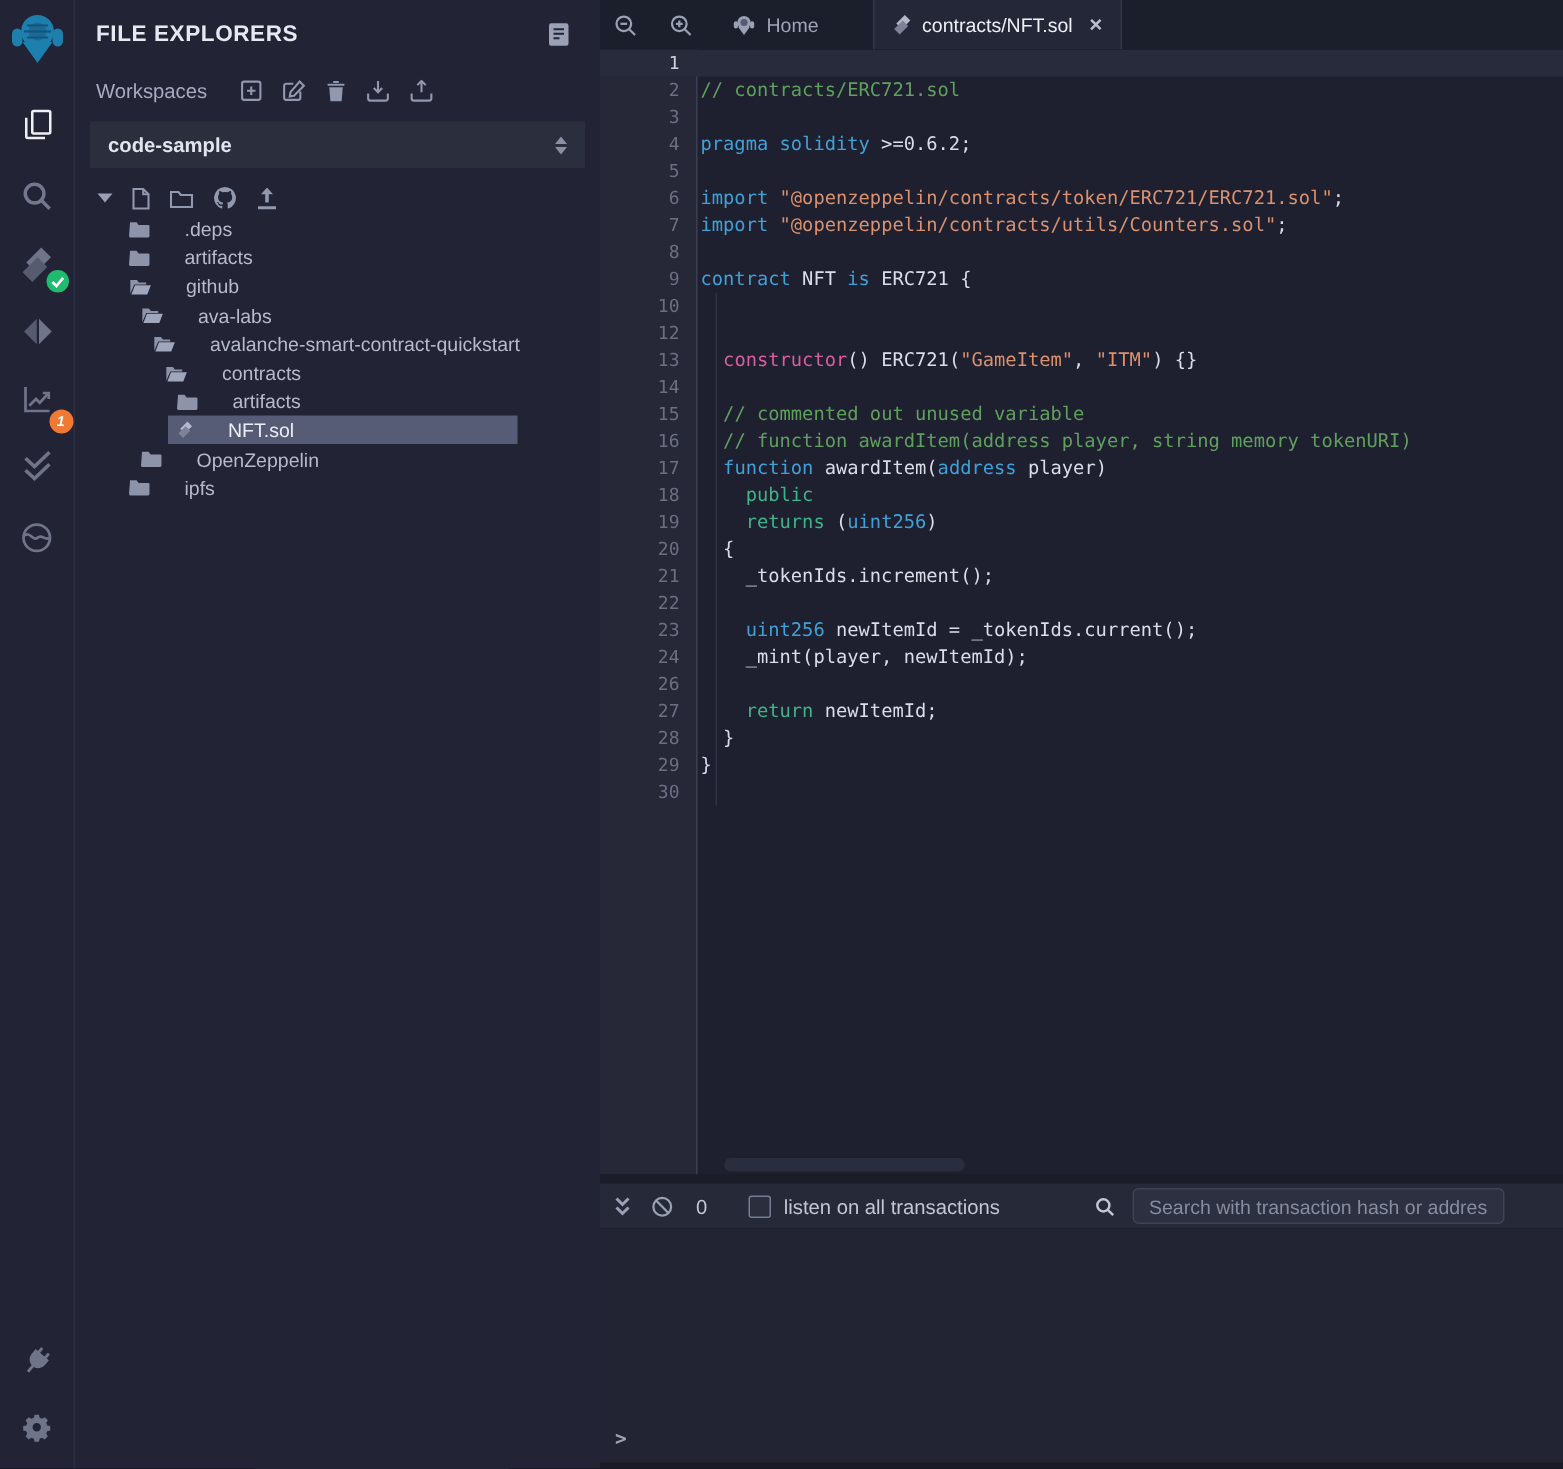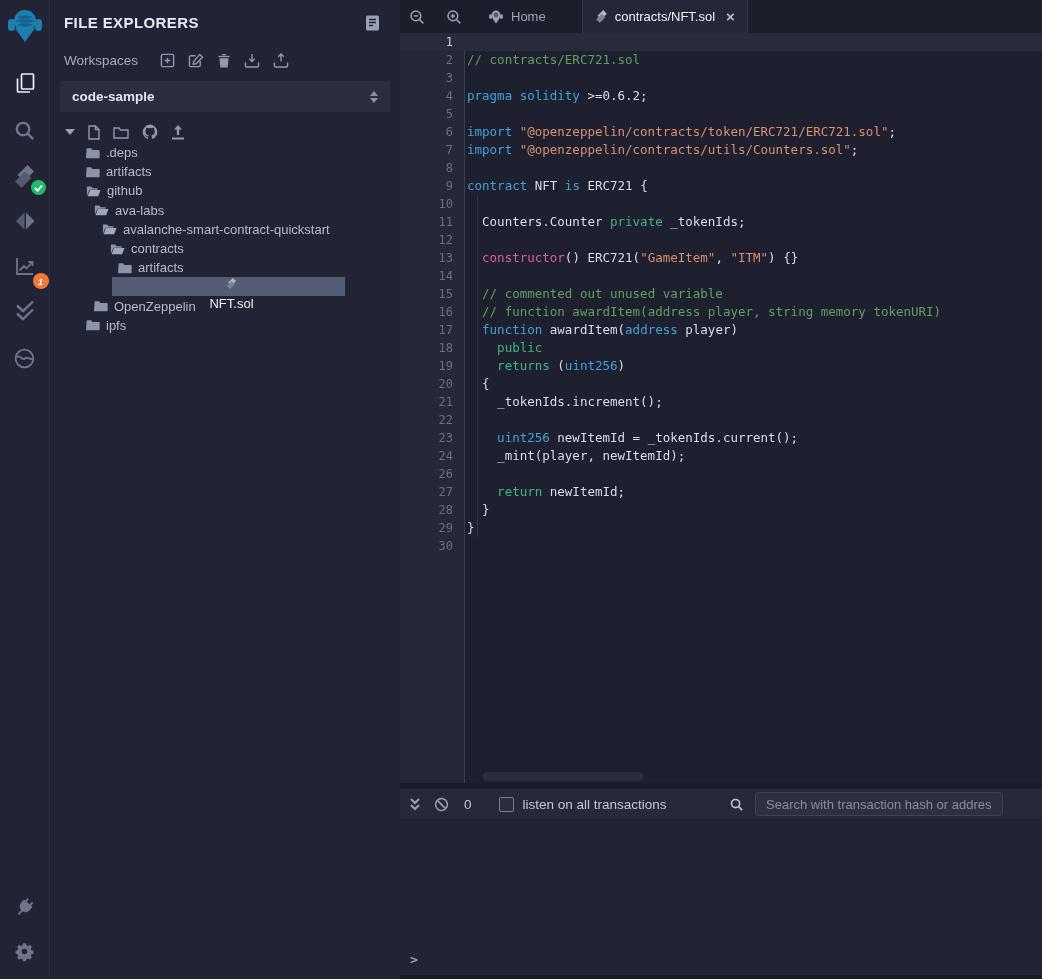--- a/index.html
+++ b/index.html
@@ -33,22 +33,22 @@
   .ws-select .ws-name { font-size:13.5px; font-weight:600; color:#e2e5ee; }
   .sel-arrows { display:flex; flex-direction:column; gap:2px; }
   .sel-arrows i { display:block; width:0; height:0; border-left:4px solid transparent; border-right:4px solid transparent; }
   .sel-arrows .up { border-bottom:5px solid #8a8fa4; }
   .sel-arrows .dn { border-top:5px solid #8a8fa4; }
   .tree-toolbar { display:flex; align-items:center; margin:12px 0 2px 15px; gap:13px; height:16px; }
   .caret-down { width:0; height:0; border-left:5px solid transparent; border-right:5px solid transparent;
                 border-top:6px solid #9ba0b4; cursor:pointer; }
   .tree { margin-top:3px; }
   .tree-row { height:19.2px; display:flex; align-items:center; color:#b6bbcc; font-size:13px; cursor:pointer; white-space:nowrap; }
-  .tree-row .hl { display:inline-flex; align-items:center; gap:6px; height:19px; }
-  .tree-row.selected .hl { background:#565c75; color:#eceef5; margin-left:-6px; padding-left:6px; width:233px;flex-direction:column; }
+  .tree-row .hl { display:inline-flex; align-items:center; gap:23px; height:19px; }
+  .tree-row.selected .hl { background:#565c75; color:#eceef5; margin-left:-6px; padding-left:6px; width:233px; }
   .tree-row svg { flex:0 0 auto; }
 
   
   .mainarea { flex:1; display:flex; flex-direction:column; min-width:0; }
 
   .tabbar { height:33px; flex:0 0 33px; background:#1b1e2b; display:flex; align-items:stretch; }
   .zoombtn { width:18px; align-self:center; margin-left:8px; cursor:pointer; display:flex; }
   .zoombtn + .zoombtn { margin-left:19px; }
   .tab { display:flex; align-items:center; gap:7px; padding:0 12px; color:#9fa4b8; font-size:13px; cursor:pointer; }
   .tab-home { margin-left:13px; }
@@ -432,24 +432,20 @@
             <span class="code-text"></span>
           </div>
           <div class="code-row">
             <div class="ln">9</div>
             <span class="code-text"><span class="tok-k">contract</span><span class="tok-p"> NFT </span><span class="tok-k">is</span><span class="tok-p"> ERC721 {</span></span>
           </div>
           <div class="code-row">
             <div class="ln">10</div>
           </div>
           <div class="code-row">
-            <div class="ln">11</div>
-            <span class="code-text"><span class="tok-p">  Counters.Counter </span><span class="tok-g">private</span><span class="tok-p"> _tokenIds;</span></span>
-          </div>
-          <div class="code-row">
             <div class="ln">12</div>
             <span class="code-text"></span>
           </div>
           <div class="code-row">
             <div class="ln">13</div>
             <span class="code-text"><span class="tok-p">  </span><span class="tok-m">constructor</span><span class="tok-p">() ERC721(</span><span class="tok-s">"GameItem"</span><span class="tok-p">, </span><span class="tok-s">"ITM"</span><span class="tok-p">) {}</span></span>
           </div>
           <div class="code-row">
             <div class="ln">14</div>
             <span class="code-text"></span>

